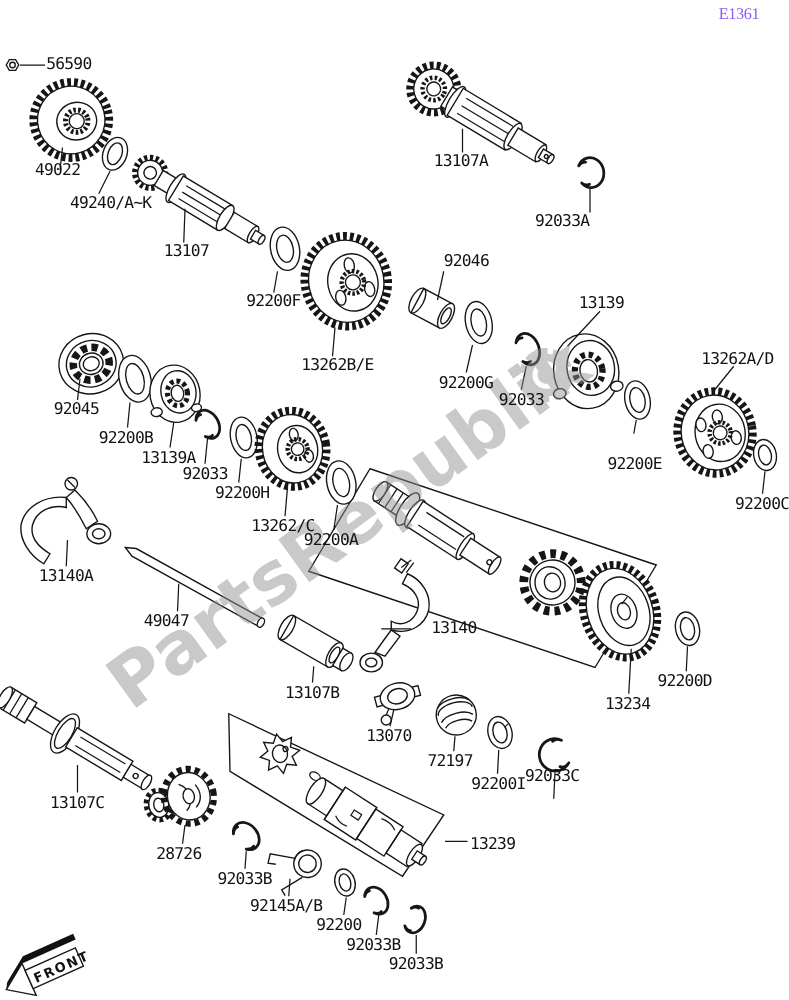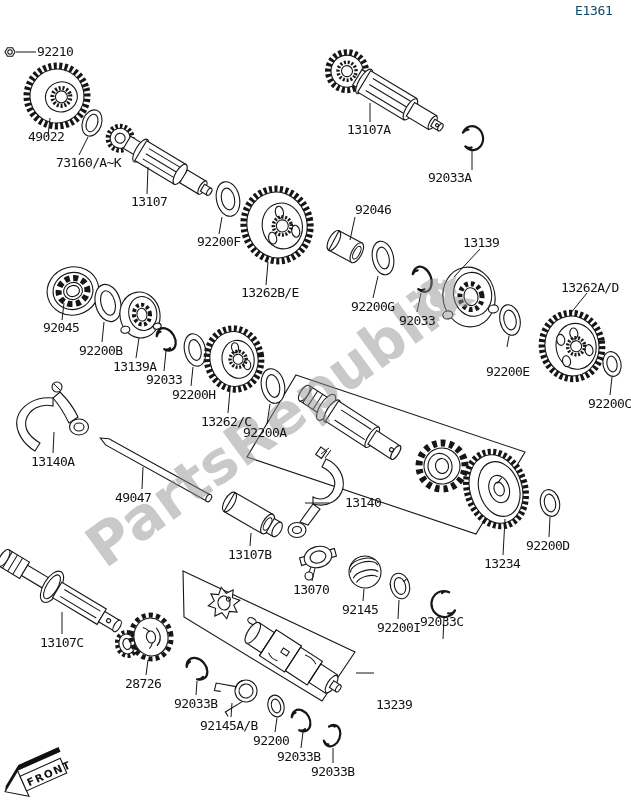--- a/index.html
+++ b/index.html
@@ -1,21 +1,21 @@
 <!DOCTYPE html>
 <html><head>
 <meta charset="utf-8">
 <style>
   html,body{margin:0;padding:0;background:#fff;}
   .stage{position:relative;width:631px;height:800px;background:#fff;overflow:hidden;
          font-family:"DejaVu Sans Mono", monospace;}
   .stage svg{position:absolute;left:0;top:0;}
   .lbl{position:absolute;font-size:13px;line-height:1.05;letter-spacing:-0.6px;
        color:#121212;white-space:nowrap;}
-  .code{position:absolute;font-size:13px;letter-spacing:-0.3px;color:#0c4a6e;}
+  .code{position:absolute;font-size:13px;letter-spacing:-0.3px;color:#8b5cf6;font-family:Liberation Serif, serif;}
   .fw{fill:#fff;stroke:#161616;stroke-width:1.1;}
   .ln{fill:none;stroke:#161616;stroke-width:1.1;}
   .th{fill:none;stroke:#161616;}
   .sn{fill:none;stroke:#161616;stroke-width:2.2;stroke-linecap:round;}
   .ld{fill:none;stroke:#161616;stroke-width:1;}
   .wm-text{font-family:"DejaVu Sans", sans-serif;font-weight:bold;fill:#8f8f8f;}
   .front-text{font-family:"DejaVu Sans", sans-serif;font-weight:bold;font-size:10.5px;
               letter-spacing:1.5px;fill:#111;}
 </style>
 </head>
@@ -376,23 +376,23 @@
     <g transform="translate(437,300) rotate(15)">
       <circle r="17" fill="none" stroke="#8f8f8f" stroke-width="9" stroke-dasharray="6 4"></circle>
       <circle r="14" fill="none" stroke="#8f8f8f" stroke-width="6"></circle>
       <circle r="5" fill="none" stroke="#8f8f8f" stroke-width="4"></circle>
     </g>
   </g>
 </svg>
 
   <div class="code" style="left:575px;top:3px">E1361</div>
 
-  <div class="lbl" style="left:37px;top:45px">92210</div>
+  <div class="lbl" style="left:37px;top:45px">56590</div>
   <div class="lbl" style="left:28px;top:130px">49022</div>
-  <div class="lbl" style="left:56px;top:156px">73160/A~K</div>
+  <div class="lbl" style="left:56px;top:156px">49240/A~K</div>
   <div class="lbl" style="left:131px;top:195px">13107</div>
   <div class="lbl" style="left:197px;top:235px">92200F</div>
   <div class="lbl" style="left:241px;top:286px">13262B/E</div>
   <div class="lbl" style="left:347px;top:123px">13107A</div>
   <div class="lbl" style="left:428px;top:171px">92033A</div>
   <div class="lbl" style="left:355px;top:203px">92046</div>
   <div class="lbl" style="left:351px;top:300px">92200G</div>
   <div class="lbl" style="left:399px;top:314px">92033</div>
   <div class="lbl" style="left:463px;top:236px">13139</div>
   <div class="lbl" style="left:486px;top:365px">92200E</div>
@@ -403,27 +403,27 @@
   <div class="lbl" style="left:113px;top:360px">13139A</div>
   <div class="lbl" style="left:146px;top:373px">92033</div>
   <div class="lbl" style="left:172px;top:388px">92200H</div>
   <div class="lbl" style="left:201px;top:415px">13262/C</div>
   <div class="lbl" style="left:243px;top:426px">92200A</div>
   <div class="lbl" style="left:31px;top:455px">13140A</div>
   <div class="lbl" style="left:115px;top:491px">49047</div>
   <div class="lbl" style="left:345px;top:496px">13140</div>
   <div class="lbl" style="left:228px;top:548px">13107B</div>
   <div class="lbl" style="left:293px;top:583px">13070</div>
-  <div class="lbl" style="left:342px;top:603px">92145</div>
+  <div class="lbl" style="left:342px;top:603px">72197</div>
   <div class="lbl" style="left:377px;top:621px">92200I</div>
   <div class="lbl" style="left:420px;top:615px">92033C</div>
   <div class="lbl" style="left:526px;top:539px">92200D</div>
   <div class="lbl" style="left:484px;top:557px">13234</div>
   <div class="lbl" style="left:40px;top:636px">13107C</div>
   <div class="lbl" style="left:125px;top:677px">28726</div>
-  <div class="lbl" style="left:376px;top:698px">13239</div>
+  <div class="lbl" style="left:376px;top:669px">13239</div>
   <div class="lbl" style="left:174px;top:697px">92033B</div>
   <div class="lbl" style="left:200px;top:719px">92145A/B</div>
   <div class="lbl" style="left:253px;top:734px">92200</div>
   <div class="lbl" style="left:277px;top:750px">92033B</div>
   <div class="lbl" style="left:311px;top:765px">92033B</div>
 
 </div>
 
 </body></html>

